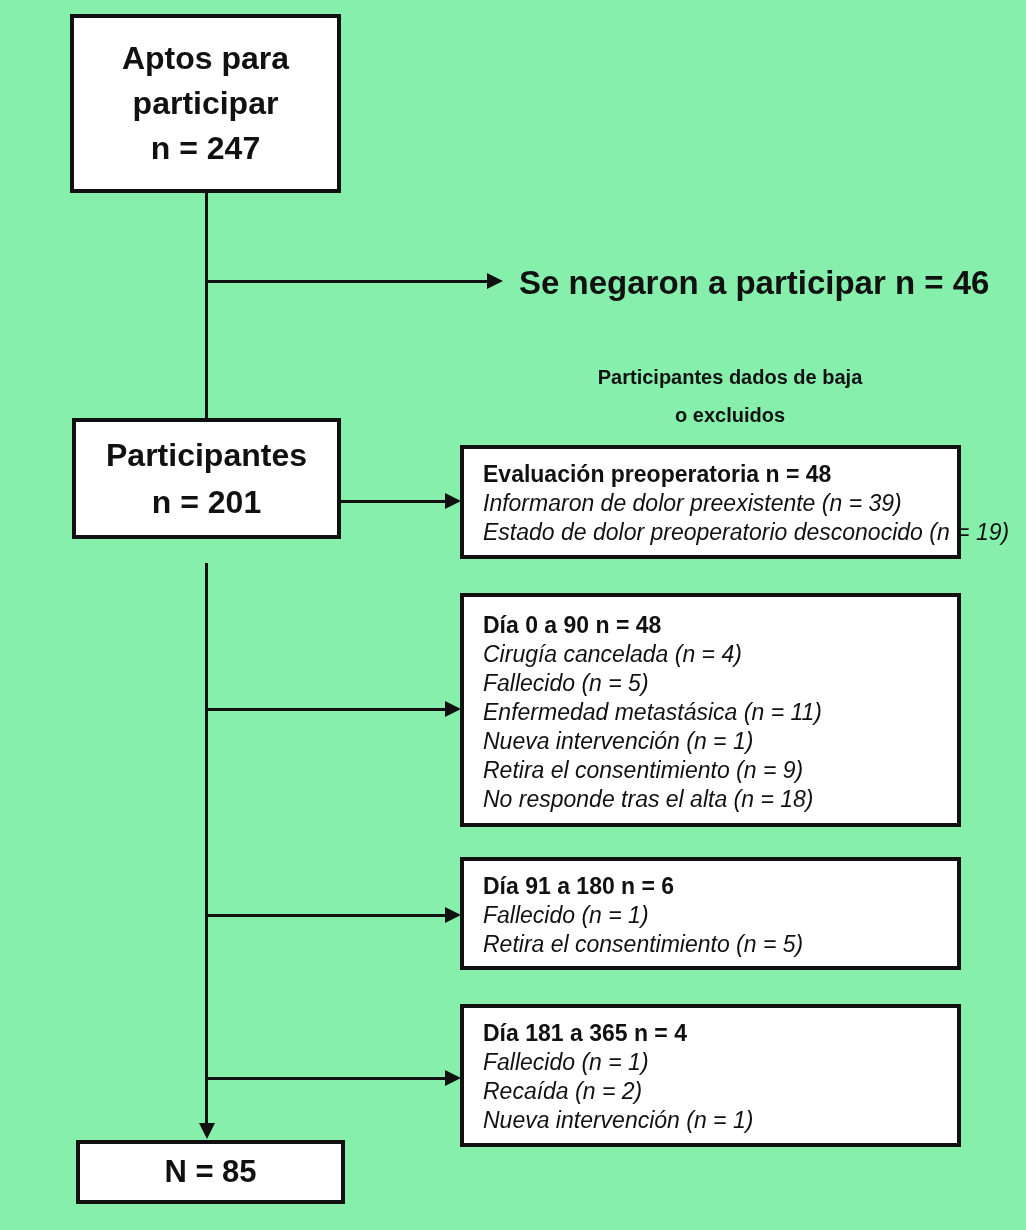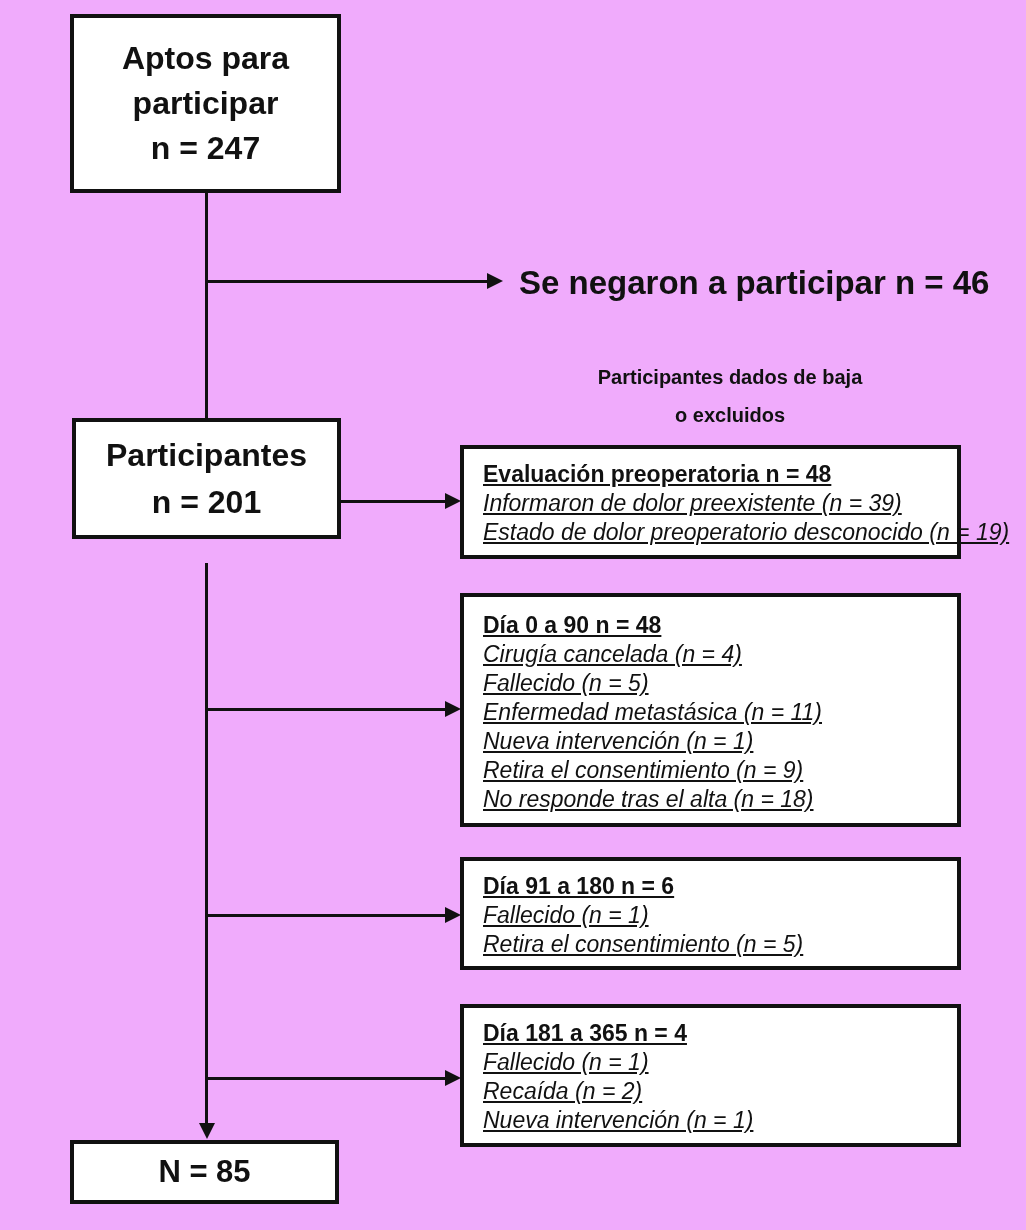--- a/index.html
+++ b/index.html
@@ -4,21 +4,21 @@
 <style>
   html, body {
     margin: 0;
     padding: 0;
     background: #ffffff;
   }
   .canvas {
     position: relative;
     width: 1026px;
     height: 1230px;
-    background: #f0abfc;
+    background: #86efac;
     font-family: "Liberation Sans", sans-serif;
     color: #111111;
     overflow: hidden;
   }
   .box {
     position: absolute;
     box-sizing: border-box;
     border: 4px solid #111111;
     background: #ffffff;
     display: flex;
@@ -30,33 +30,32 @@
   .box-eligible {
     left: 70px; top: 14px; width: 271px; height: 179px;
     font-size: 32px; line-height: 45px; font-weight: 700;
     padding: 0 14px;
   }
   .box-participants {
     left: 72px; top: 418px; width: 269px; height: 121px;
     font-size: 32px; line-height: 47px; font-weight: 700;
   }
   .box-final {
-    left: 70px; top: 1140px; width: 269px; height: 64px;
+    left: 76px; top: 1140px; width: 269px; height: 64px;
     font-size: 31px; font-weight: 700;
   }
   .sidebox {
     position: absolute;
     box-sizing: border-box;
     border: 4px solid #111111;
     background: #ffffff;
     left: 460px;
     width: 501px;
     padding: 11px 10px 0 19px;
     text-align: left;
-    text-decoration: underline;
   }
   .sidebox .title {
     font-weight: 700;
     font-size: 23px;
     line-height: 29px;
     white-space: nowrap;
   }
   .sidebox .item {
     font-style: italic;
     font-size: 23px;

